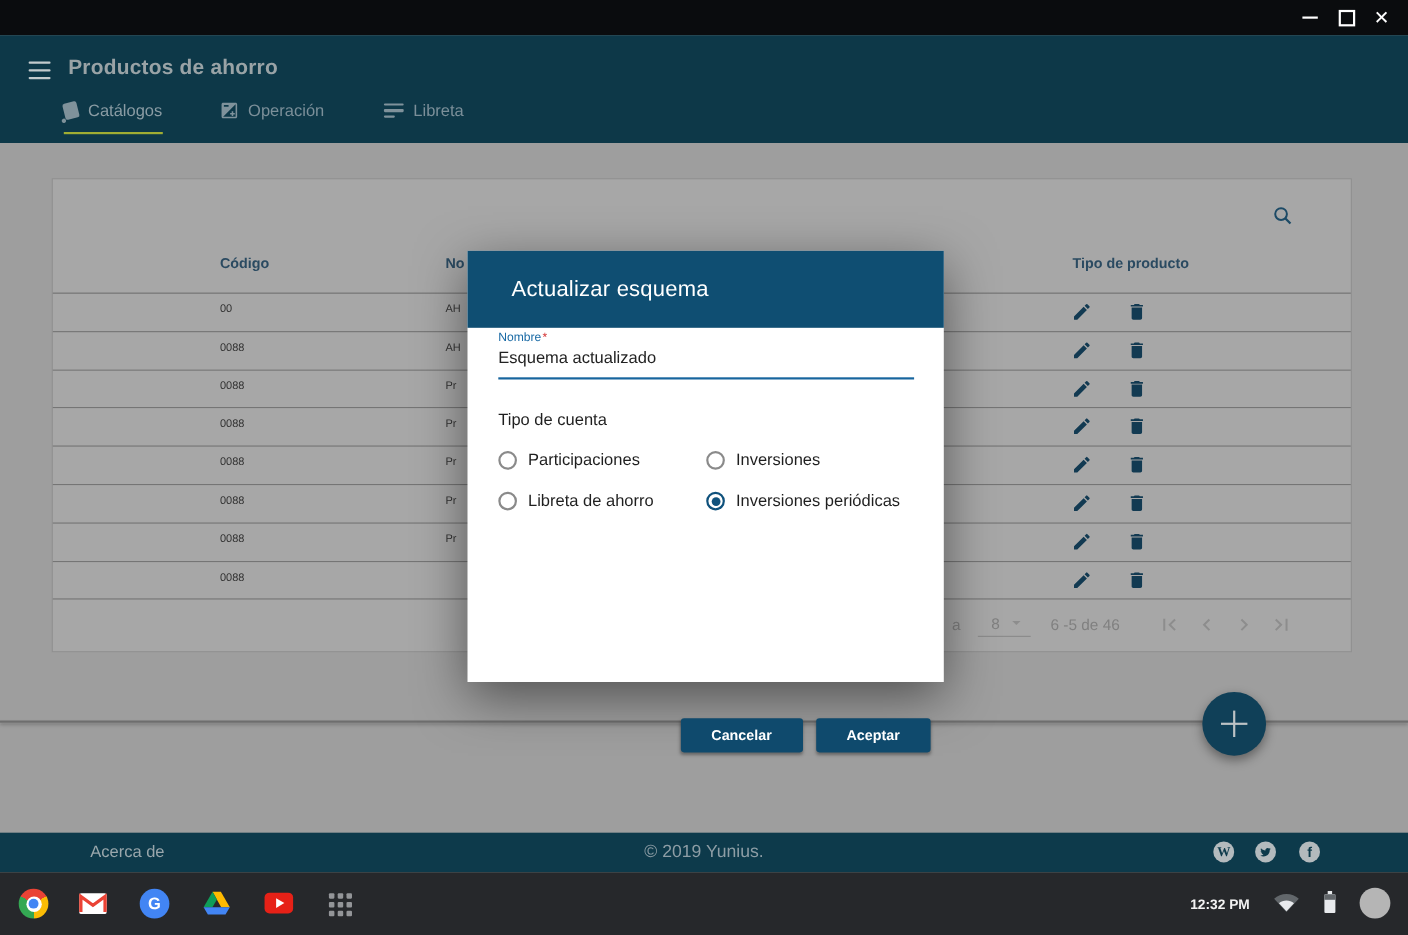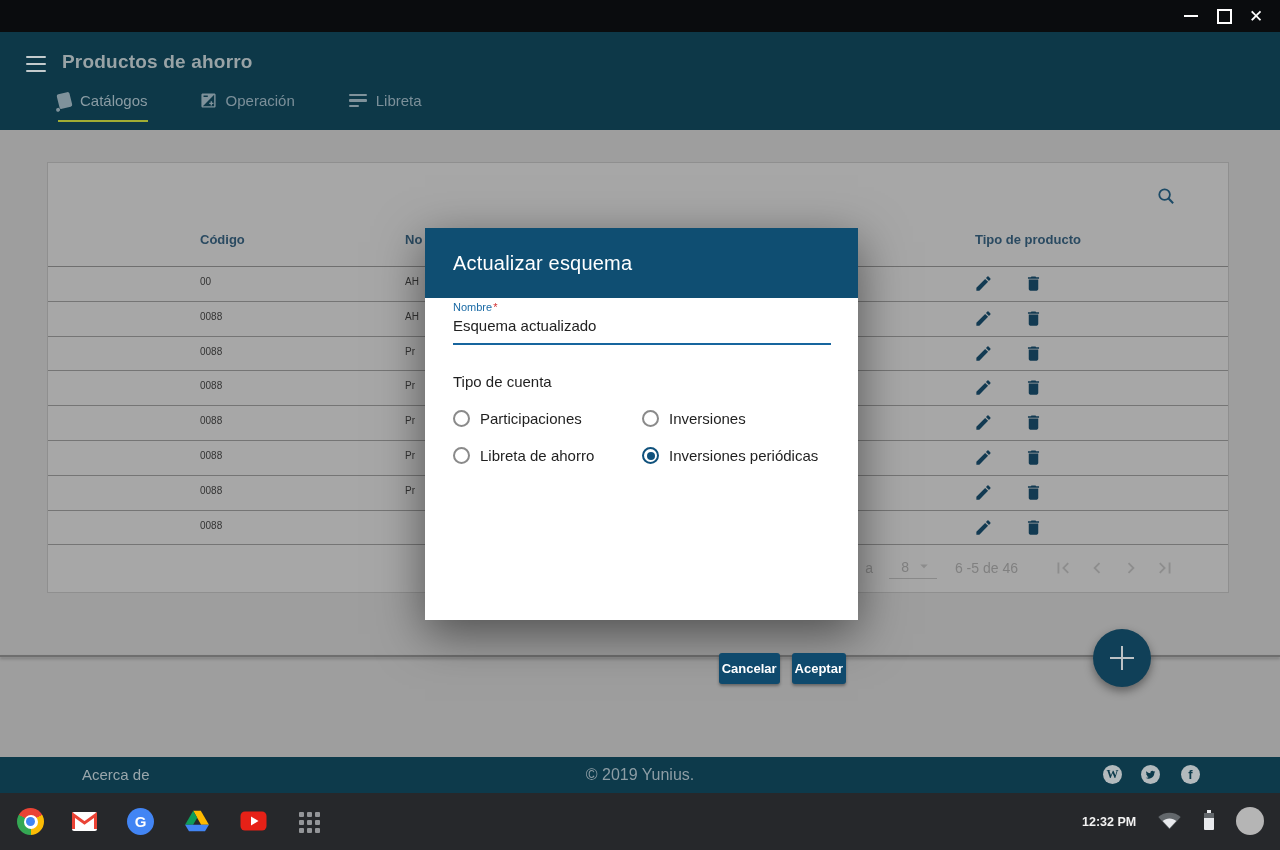--- a/index.html
+++ b/index.html
@@ -51,35 +51,35 @@
   .pnav span{display:inline-flex;cursor:pointer;}
   .divider{position:absolute;left:0;top:525px;width:100%;height:2px;background:#6e6e6e;box-shadow:0 2px 3px rgba(0,0,0,.25);}
   .fab{position:absolute;left:1093px;top:499px;width:58px;height:58px;border-radius:50%;background:#104058;display:flex;align-items:center;justify-content:center;box-shadow:0 4px 10px rgba(0,0,0,.4);cursor:pointer;}
   .fab .plus{position:relative;width:24px;height:24px;}
   .fab .plus::before,.fab .plus::after{content:"";position:absolute;background:#bcc2c5;}
   .fab .plus::before{left:11px;top:0;width:2px;height:24px;}
   .fab .plus::after{left:0;top:11px;width:24px;height:2px;}
 
   
   .modal{position:absolute;left:425px;top:228px;width:433px;height:392px;background:#ffffff;box-shadow:0 14px 45px rgba(0,0,0,.5);z-index:20;}
-  .modal-header{height:70px;background:#0f4e72;display:flex;align-items:center;padding-left:28px;box-sizing:border-box;}
+  .modal-header{height:70px;background:#0f4e72;display:flex;align-items:center;padding-left:40px;box-sizing:border-box;}
   .modal-header span{color:#fff;font-size:20px;font-weight:500;letter-spacing:.2px;}
   .modal-body{padding:0 28px;position:relative;}
   .codigo{margin-top:38px;font-size:16px;font-weight:bold;color:#1f1f1f;}
   .nlabel{margin-top:3px;font-size:11px;color:#1a6aa5;}
   .nlabel .req{color:#d32f2f;margin-left:1px;}
   .nvalue{margin-top:4px;font-size:15px;color:#222;padding-bottom:9px;border-bottom:2px solid #17659e;width:378px;box-sizing:border-box;}
   .tlabel{margin-top:28px;font-size:15px;color:#1f1f1f;}
   .radios{margin-top:20px;display:grid;grid-template-columns:189px auto;row-gap:20px;}
   .radio{display:flex;align-items:center;gap:10px;font-size:15px;color:#1f1f1f;cursor:pointer;}
   .rb{width:17px;height:17px;border-radius:50%;border:2px solid #8a8a8a;box-sizing:border-box;flex:0 0 auto;position:relative;}
   .radio.checked .rb{border-color:#0f517c;}
   .radio.checked .rb::after{content:"";position:absolute;left:2.5px;top:2.5px;width:8px;height:8px;border-radius:50%;background:#0f517c;}
   .actions{position:absolute;right:12px;top:352px;display:flex;gap:12px;}
-  .actions button{height:31px;padding:0 3px;border:none;border-radius:3px;background:#0f4a6d;color:#fff;font-size:13px;font-weight:bold;font-family:"Liberation Sans",sans-serif;box-shadow:0 2px 3px rgba(0,0,0,.35);cursor:pointer;}
+  .actions button{height:31px;padding:0 28px;border:none;border-radius:3px;background:#0f4a6d;color:#fff;font-size:13px;font-weight:bold;font-family:"Liberation Sans",sans-serif;box-shadow:0 2px 3px rgba(0,0,0,.35);cursor:pointer;}
 
   
   .footer{position:absolute;top:757px;left:0;width:100%;height:36px;background:#0d3a4b;}
   .about{position:absolute;left:82px;top:9px;font-size:15px;color:#9aa7ac;cursor:pointer;}
   .copy{position:absolute;left:0;width:100%;text-align:center;top:9px;font-size:16px;color:#8d9da5;}
   .soc{position:absolute;top:8px;width:19px;height:19px;border-radius:50%;background:#b3babd;display:flex;align-items:center;justify-content:center;cursor:pointer;}
   .soc.wp{left:1103px;font-family:"Liberation Serif",serif;font-weight:bold;font-size:12px;color:#0d3a4b;}
   .soc.tw{left:1141px;}
   .soc.fb{left:1181px;font-weight:bold;font-size:13px;color:#0d3a4b;font-family:"Liberation Sans",sans-serif;}
 

